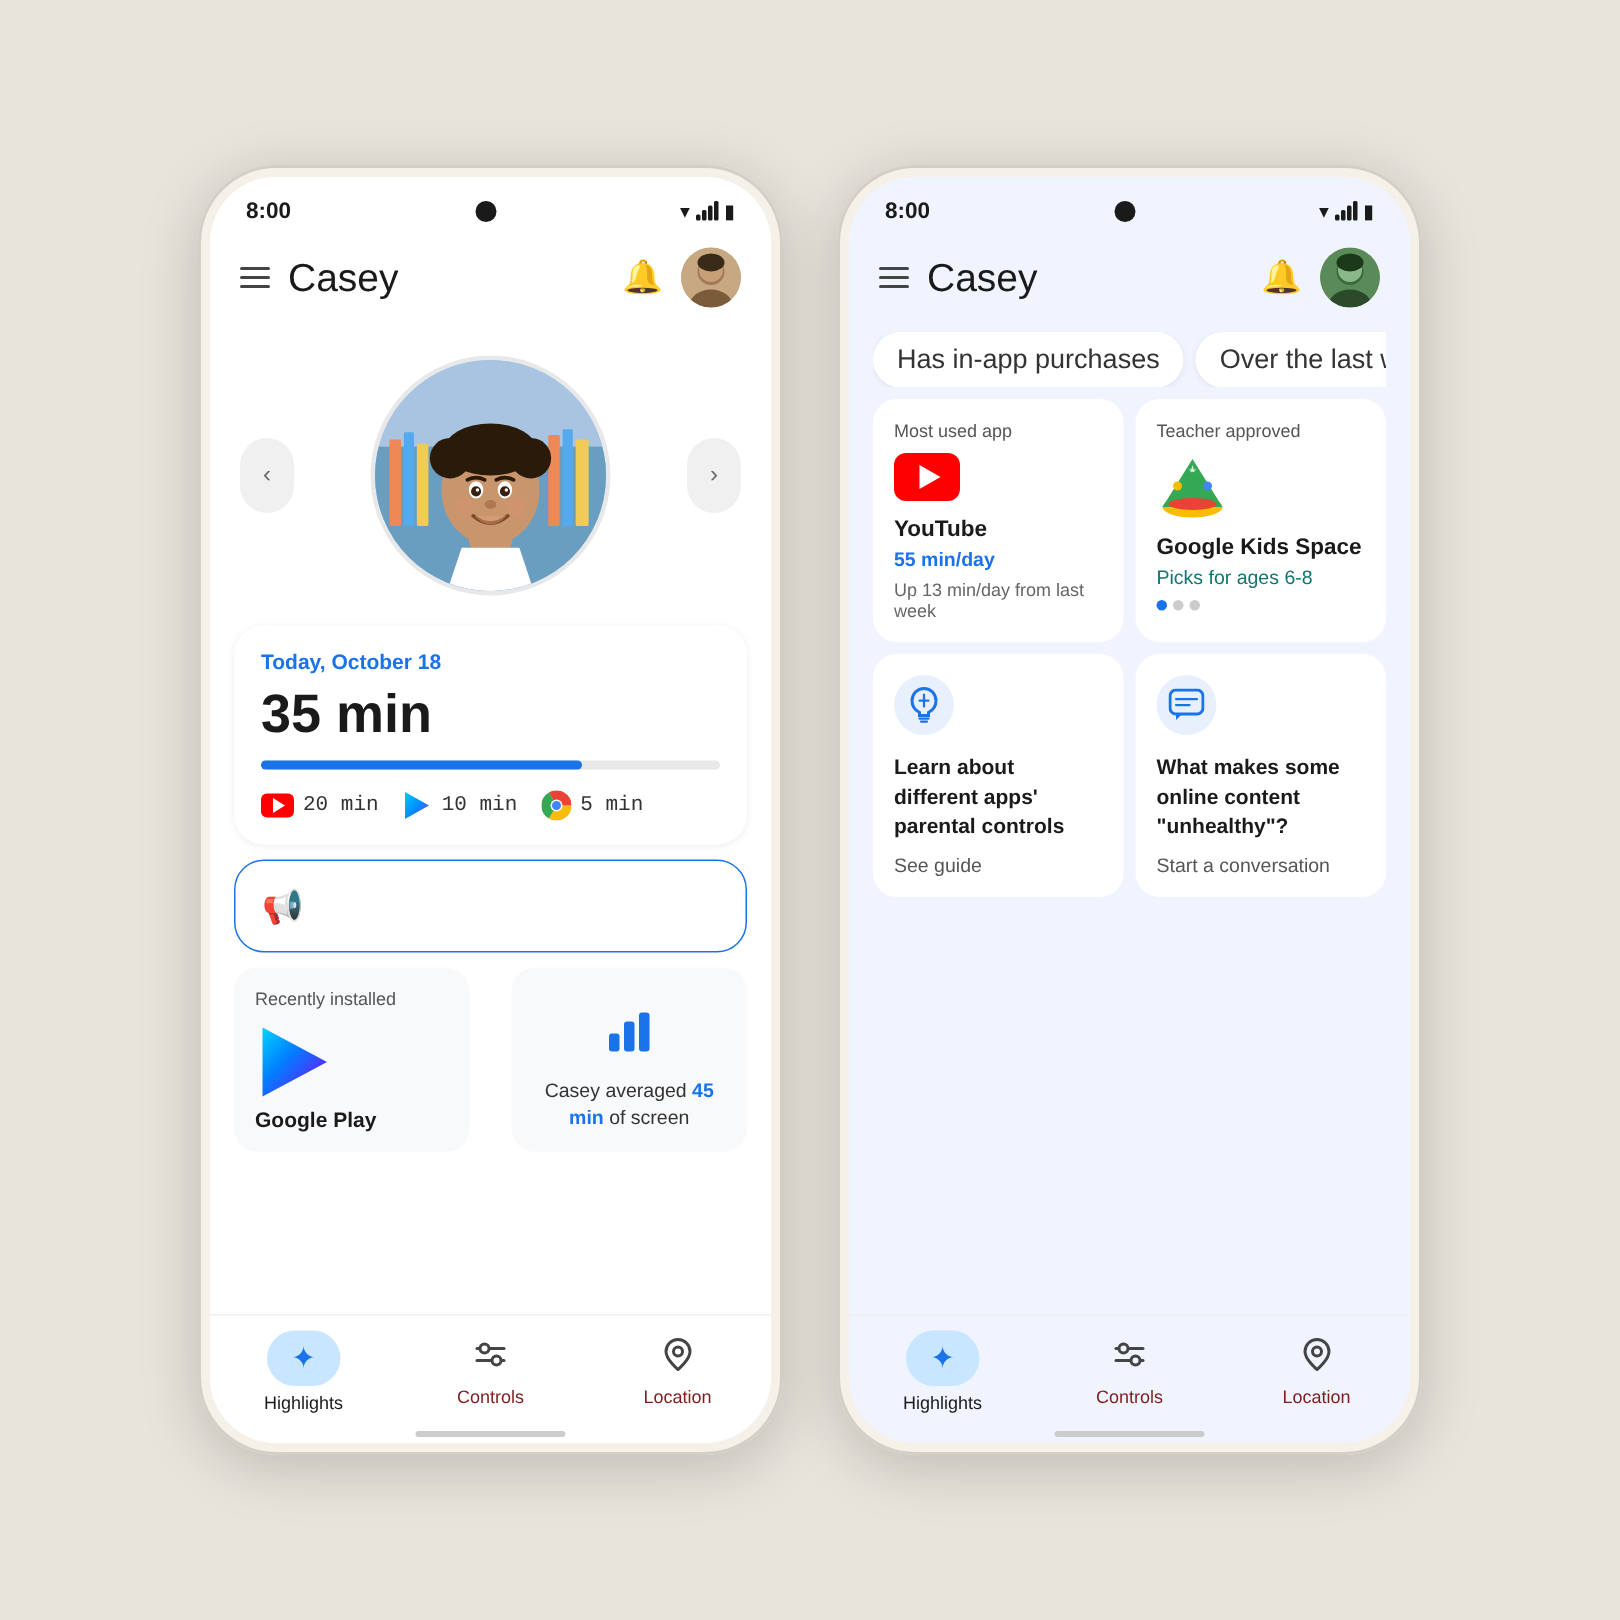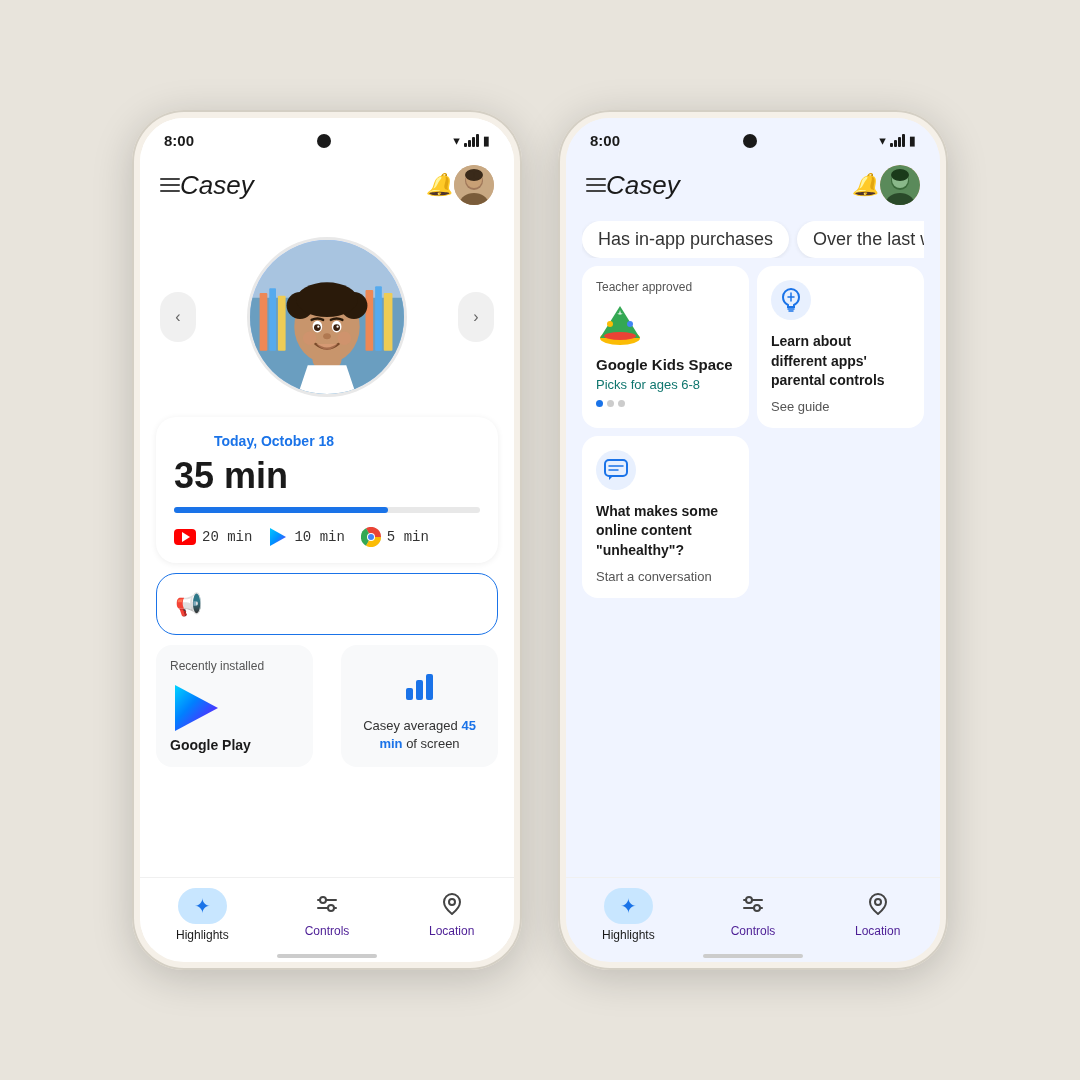--- a/index.html
+++ b/index.html
@@ -64,22 +64,21 @@
       height: 14px;
       background: #1a1a1a;
       border-radius: 50%;
     }
     
     .app-header {
       display: flex;
       align-items: center;
       padding: 8px 20px 12px;
       background: #fff;
-      gap: 0;
-      font-style: italic;
+      gap: 12px;
     }
     .menu-icon {
       font-size: 20px;
       color: #444;
       cursor: pointer;
       display: flex;
       flex-direction: column;
       gap: 4px;
     }
     .menu-line {
@@ -164,21 +163,20 @@
       background: #fff;
       border-radius: 20px;
       padding: 16px 18px;
       box-shadow: 0 1px 6px rgba(0,0,0,0.07);
     }
     .card-date {
       font-size: 14px;
       color: #1a73e8;
       font-weight: 600;
       margin-bottom: 6px;
-      margin-left: 40px;
     }
     .card-time-big {
       font-size: 36px;
       font-weight: 700;
       color: #1a1a1a;
       margin-bottom: 10px;
     }
     .progress-bar {
       height: 6px;
       background: #e8e8e8;
@@ -315,21 +313,21 @@
     }
     .nav-icon {
       font-size: 20px;
       color: #444;
     }
     .nav-item.active .nav-icon {
       color: #1a73e8;
     }
     .nav-label {
       font-size: 12px;
-      color: #4c1d95;
+      color: #7f1d1d;
     }
     .nav-item.active .nav-label {
       color: #1a1a1a;
       font-weight: 500;
     }
     .home-bar {
       height: 4px;
       background: #ccc;
       border-radius: 2px;
       margin: 6px auto 4px;
@@ -718,20 +716,29 @@
 
       <div class="scroll-content">
 
         <div class="filter-chips">
           <div class="chip">Has in-app purchases</div>
           <div class="chip">Over the last week</div>
         </div>
 
         <div class="highlight-grid">
 
+          <div class="highlight-card">
+            <div class="highlight-card-label">Most used app</div>
+            <div class="yt-icon-large">
+              <div class="yt-play-large"></div>
+            </div>
+            <div class="highlight-card-title">YouTube</div>
+            <div class="highlight-card-sub">55 min/day</div>
+            <div class="highlight-card-note">Up 13 min/day from last week</div>
+          </div>
 
           <div class="highlight-card">
             <div class="highlight-card-label">Teacher approved</div>
 
             <div class="gks-icon">
               <svg width="48" height="44" viewBox="0 0 48 44">
 
                 <ellipse cx="24" cy="36" rx="20" ry="7" fill="#fbbc05"></ellipse>
                 <polygon points="24,4 44,36 4,36" fill="#34a853"></polygon>
 

